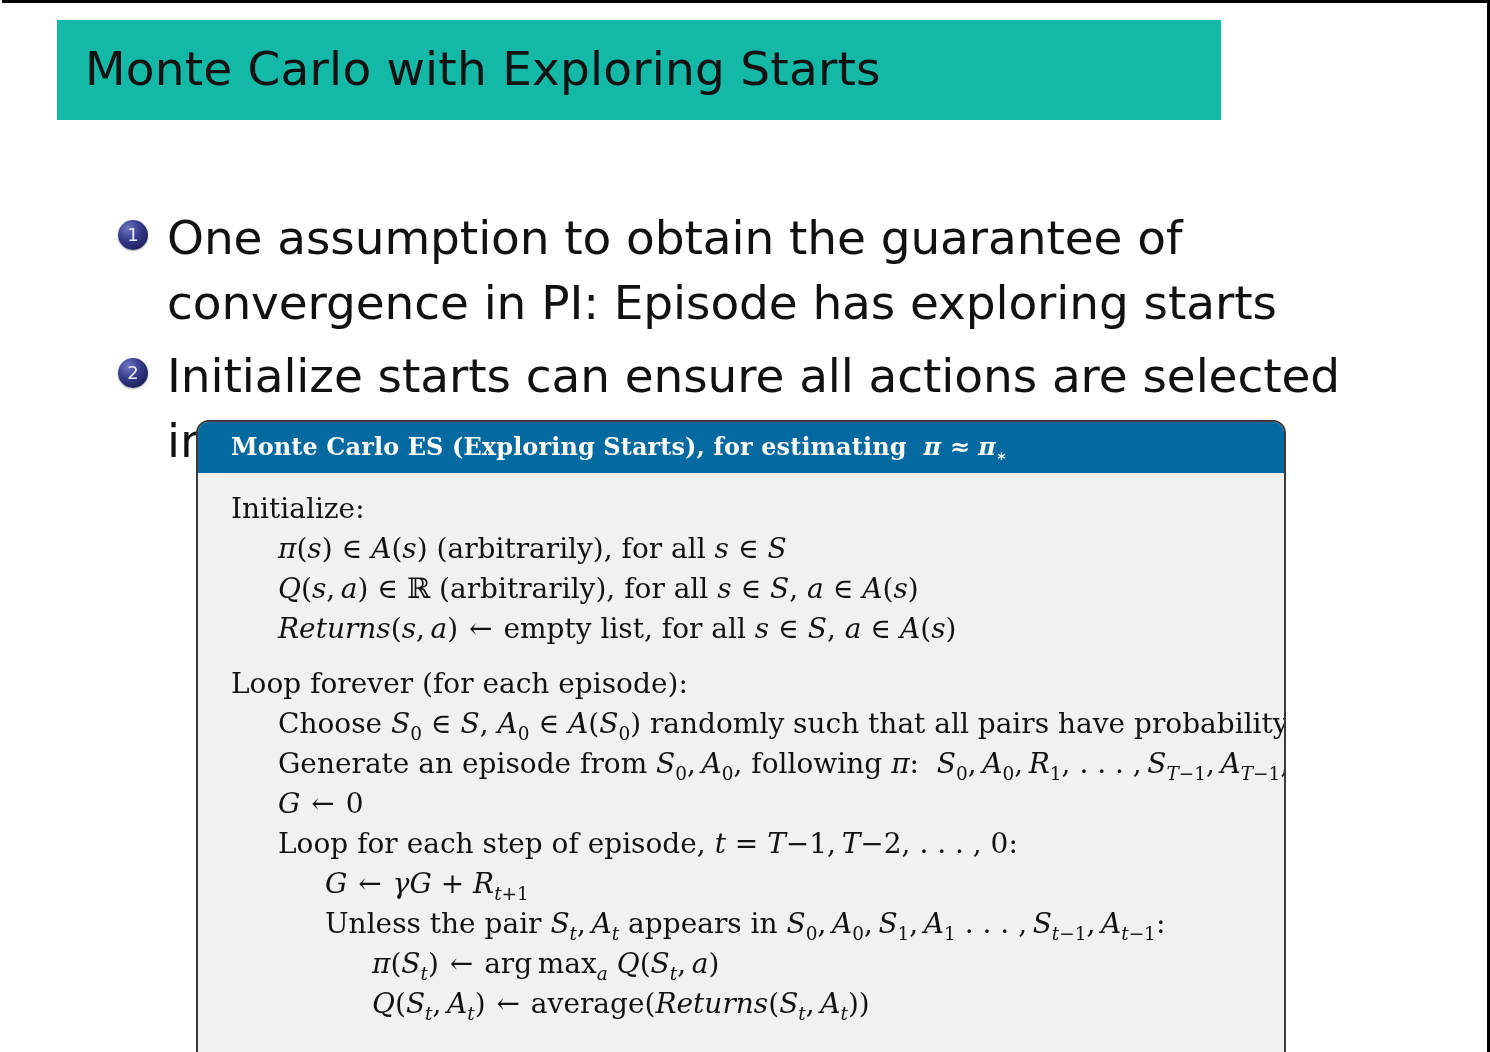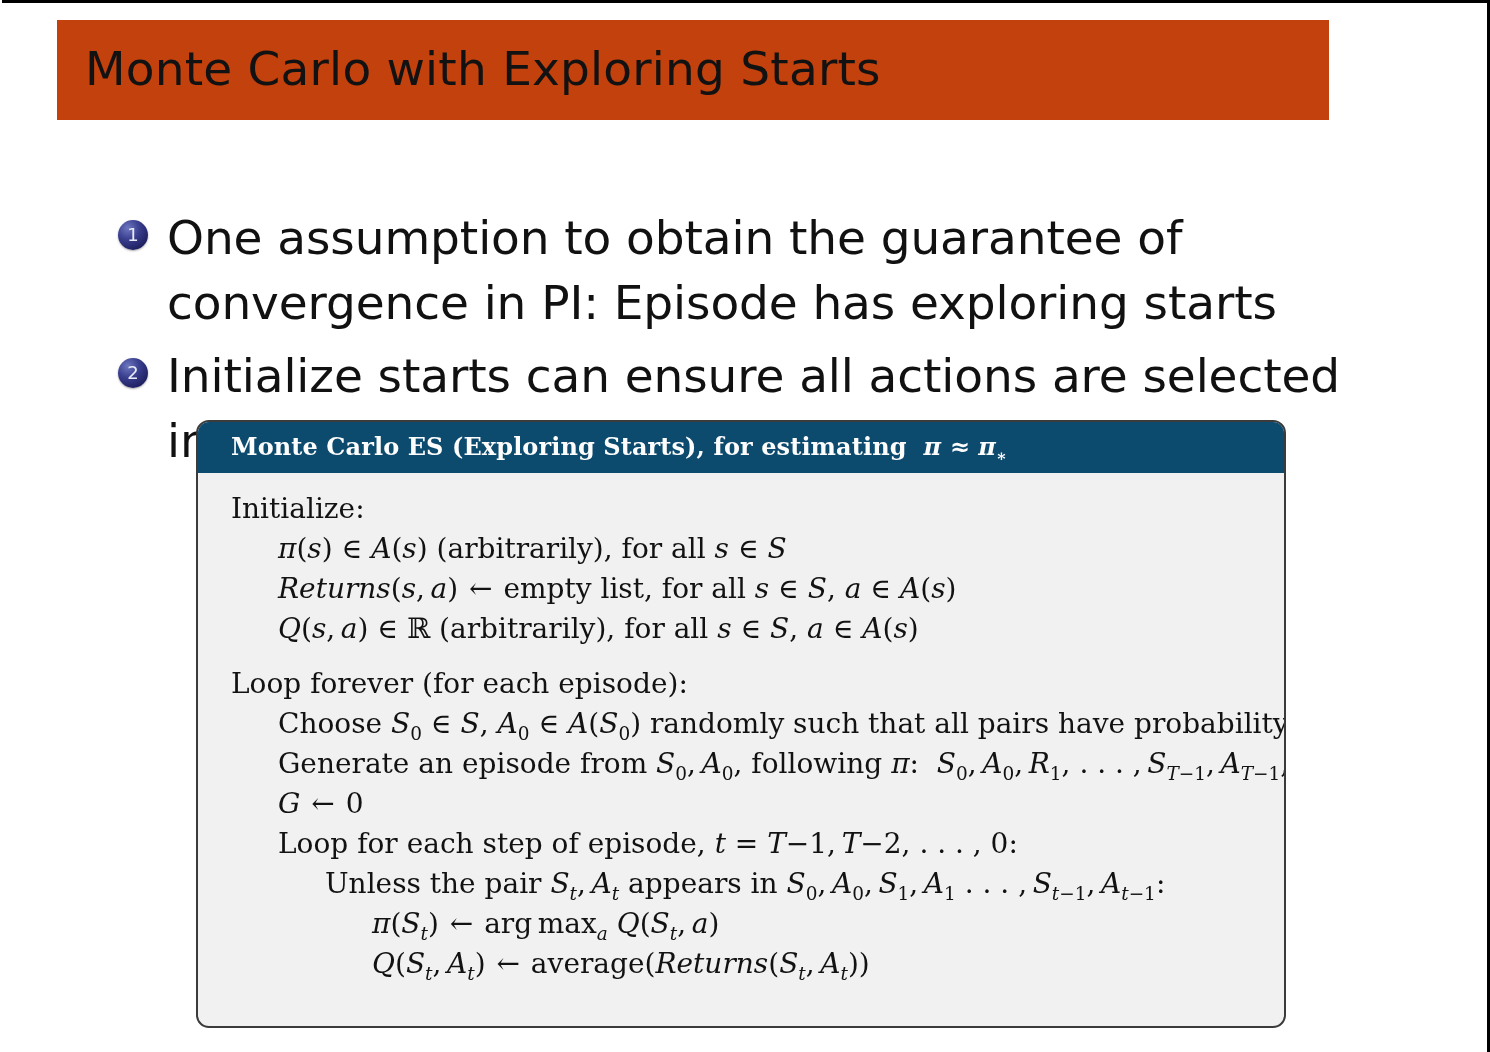--- a/index.html
+++ b/index.html
@@ -33,23 +33,23 @@
     left: 0; top: 0;
     width: 2px; height: 1052px;
     background: #ffffff;
   }
 
   
   #title-band {
     position: absolute;
     left: 57px;
     top: 20px;
-    width: 1272px;
+    width: 1164px;
     height: 100px;
-    background: #c2410c;
+    background: #14b8a6;
   }
   #page-title {
     position: absolute;
     left: 28px;
     top: 50%;
     transform: translateY(-52%);
     font-family: "DejaVu Sans", sans-serif;
     font-size: 47px;
     font-weight: 400;
     color: #121212;
@@ -100,21 +100,21 @@
     left: 196px;
     top: 420px;
     width: 1090px;
     border: 2.5px solid #3b3b3b;
     border-radius: 13px;
     background: #f1f1f1;
     box-sizing: border-box;
     overflow: hidden;
   }
   #algorithm-header {
-    background: #0c4a6e;
+    background: #0369a1;
     color: #fdfdfd;
     font-family: "DejaVu Serif", serif;
     font-weight: bold;
     font-size: 24px;
     padding: 10px 0 12px 33px;
     letter-spacing: 0.1px;
     white-space: nowrap;
   }
   #algorithm-header .math { font-family: "DejaVu Serif", serif; font-style: normal; }
   #algorithm-body {
@@ -170,24 +170,24 @@
   </div>
 
   <div id="algorithm-body">
 
     <div class="algo-block">
       <div class="algo-line">Initialize:</div>
       <div class="algo-line ind1">
         <i class="v">π</i>(<i class="v">s</i>) ∈ <i class="cal">A</i>(<i class="v">s</i>) (arbitrarily), for all <i class="v">s</i> ∈ <i class="cal">S</i>
       </div>
       <div class="algo-line ind1">
+        <i class="v">Q</i>(<i class="v">s</i>, <i class="v">a</i>) ∈ ℝ (arbitrarily), for all <i class="v">s</i> ∈ <i class="cal">S</i>, <i class="v">a</i> ∈ <i class="cal">A</i>(<i class="v">s</i>)
+      </div>
+      <div class="algo-line ind1">
         <i class="v">Returns</i>(<i class="v">s</i>, <i class="v">a</i>) <span class="arrow">←</span> empty list, for all <i class="v">s</i> ∈ <i class="cal">S</i>, <i class="v">a</i> ∈ <i class="cal">A</i>(<i class="v">s</i>)
-      </div>
-      <div class="algo-line ind1">
-        <i class="v">Q</i>(<i class="v">s</i>, <i class="v">a</i>) ∈ ℝ (arbitrarily), for all <i class="v">s</i> ∈ <i class="cal">S</i>, <i class="v">a</i> ∈ <i class="cal">A</i>(<i class="v">s</i>)
       </div>
     </div>
 
     <div class="algo-block">
       <div class="algo-line">Loop forever (for each episode):</div>
 
       <div class="algo-line ind1">
         Choose <i class="v">S</i><sub>0</sub> ∈ <i class="cal">S</i>, <i class="v">A</i><sub>0</sub> ∈ <i class="cal">A</i>(<i class="v">S</i><sub>0</sub>) randomly such that all pairs have probability &gt; 0
       </div>
 
@@ -196,20 +196,23 @@
       </div>
 
       <div class="algo-line ind1">
         <i class="v">G</i> <span class="arrow">←</span> 0
       </div>
 
       <div class="algo-line ind1">
         Loop for each step of episode, <i class="v">t</i> = <i class="v">T</i>−1, <i class="v">T</i>−2, . . . , 0:
       </div>
 
+      <div class="algo-line ind2">
+        <i class="v">G</i> <span class="arrow">←</span> <i class="v">γG</i> + <i class="v">R</i><sub><i class="v">t</i>+1</sub>
+      </div>
 
       <div class="algo-line ind2">
         Unless the pair <i class="v">S</i><sub><i class="v">t</i></sub>, <i class="v">A</i><sub><i class="v">t</i></sub> appears in <i class="v">S</i><sub>0</sub>, <i class="v">A</i><sub>0</sub>, <i class="v">S</i><sub>1</sub>, <i class="v">A</i><sub>1</sub> . . . , <i class="v">S</i><sub><i class="v">t</i>−1</sub>, <i class="v">A</i><sub><i class="v">t</i>−1</sub>:
       </div>
 
 
       <div class="algo-line ind3">
         <i class="v">π</i>(<i class="v">S</i><sub><i class="v">t</i></sub>) <span class="arrow">←</span> arg max<sub><i class="v">a</i></sub> <i class="v">Q</i>(<i class="v">S</i><sub><i class="v">t</i></sub>, <i class="v">a</i>)
       </div>
 

